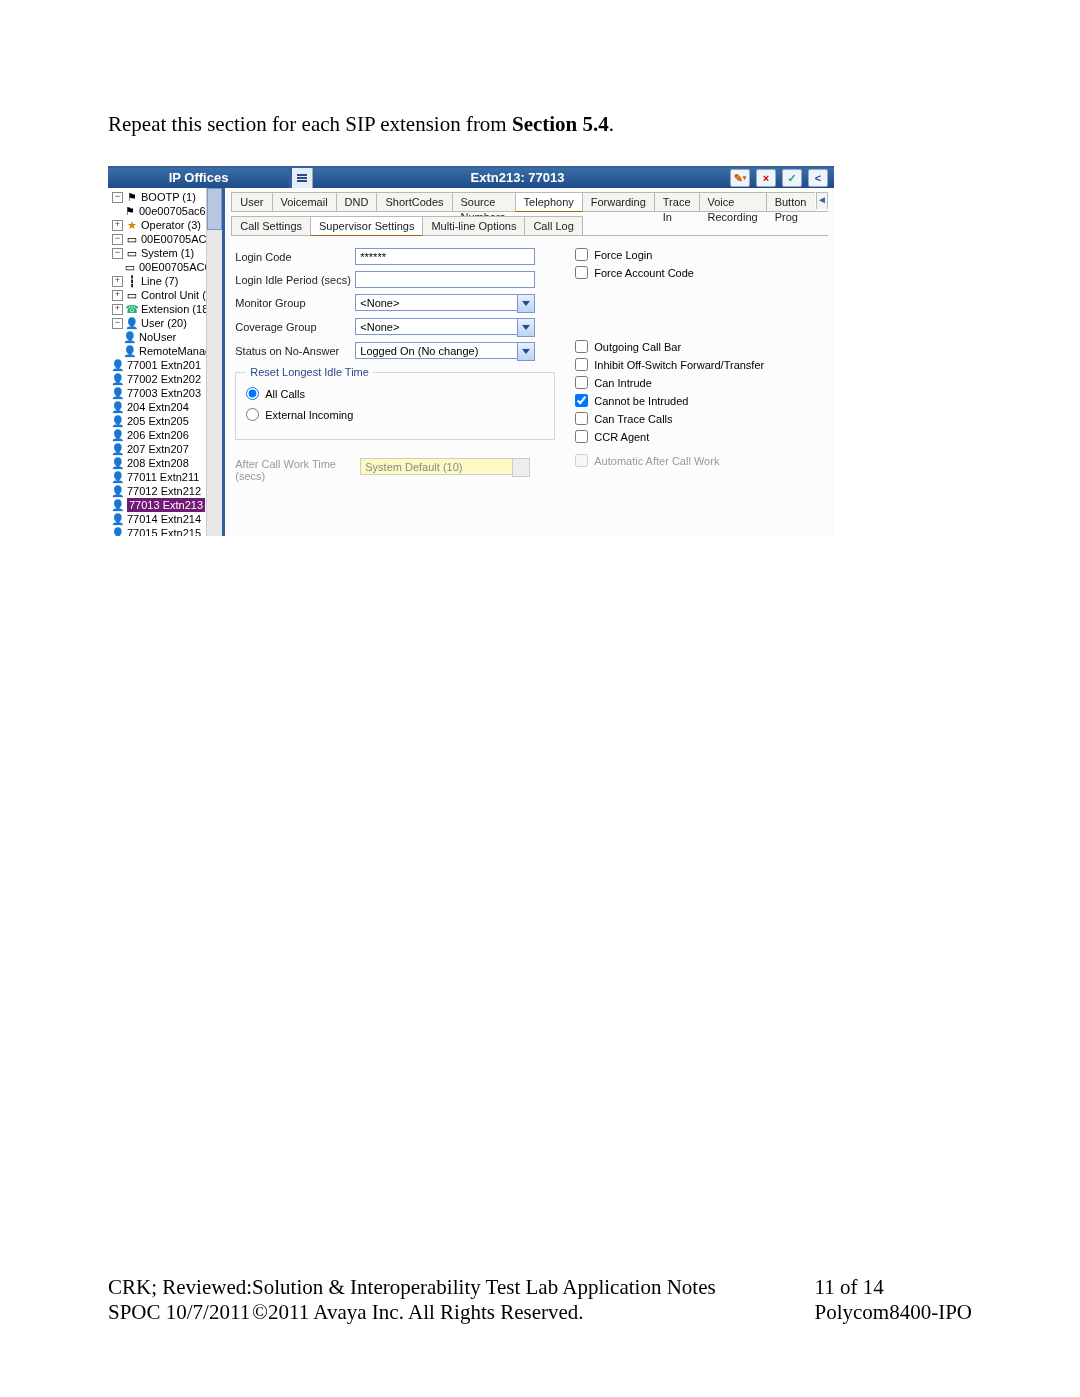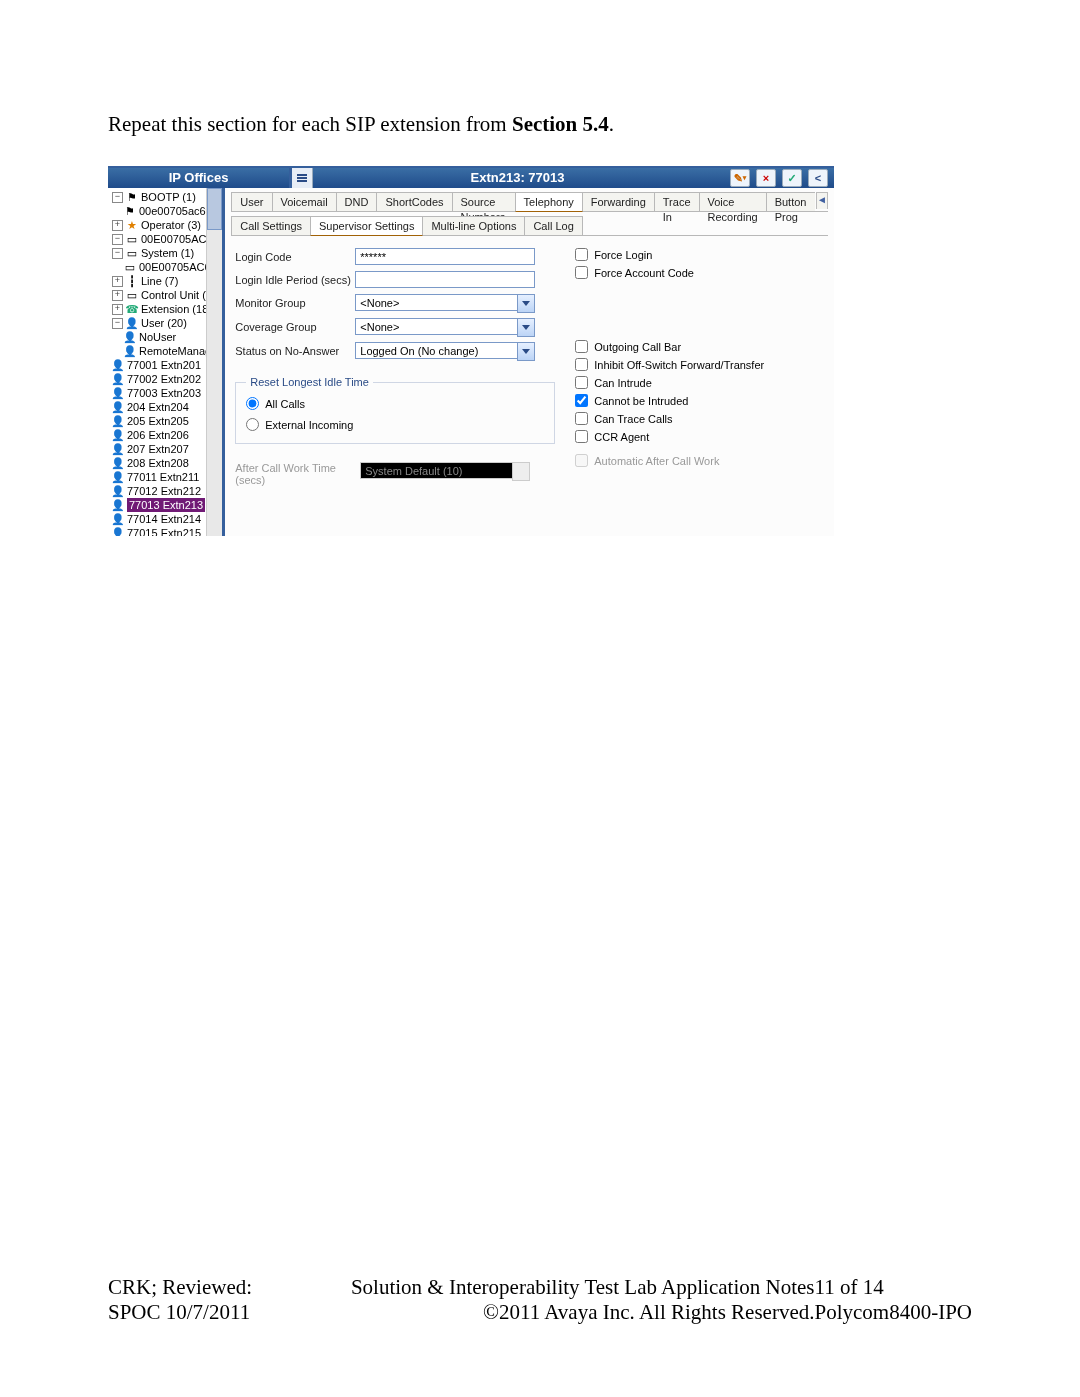--- a/index.html
+++ b/index.html
@@ -58,33 +58,33 @@
   .flabel{width:120px;font-size:11px;color:#222}
   .finput{width:180px;height:17px;border:1px solid #7a99c8;background:#fff;font-size:11px;padding:0 4px;
           font-family:inherit;box-sizing:border-box}
   .fselect{display:flex;width:180px;height:18px}
   .fselect .finput{flex:1;border-right:none}
   .ddbtn{width:16px;height:17px;border:1px solid #7a99c8;background:linear-gradient(#e6f0ff,#bcd4f6);
          display:flex;align-items:center;justify-content:center}
   .ddbtn:after{content:'';width:0;height:0;border-left:4px solid transparent;border-right:4px solid transparent;
                border-top:5px solid #2a4b86}
   .spin{width:16px;height:17px;border:1px solid #ccc;background:#eee;display:flex;flex-direction:column}
-  .fieldset{border:1px solid #cfd6e4;padding:6px 10px 4px;margin:16px 0 10px}
+  .fieldset{border:1px solid #cfd6e4;padding:6px 10px 10px;margin:6px 0 10px}
   .fieldset legend{font-size:11px;color:#2a4b86;padding:0 4px}
   .radio{display:flex;align-items:center;margin:3px 0 8px;font-size:11px}
   .radio input{margin:0 6px 0 0}
   .chk{display:flex;align-items:flex-end;font-size:11px;margin:0 0 5px}
   .chk input{margin:0 6px 0 0;width:13px;height:13px}
-  .disabled .finput{background:#000000;color:#888;border-color:#ccc}
+  .disabled .finput{background:#fef9c3;color:#888;border-color:#ccc}
   .after-call{display:flex;align-items:flex-start;margin-top:18px}
   .after-call .flabel{width:125px;color:#999}
 
   .footer{position:absolute;left:108px;right:108px;bottom:72px;display:flex;justify-content:space-between;
           font-size:21px;font-family:"Times New Roman",serif}
-  .footer .c{ text-align:right;flex:1}
+  .footer .c{ text-align:left;flex:1}
   .footer .r{}
 </style>
 </head>
 <body>
 
 <div class="page">
   <p class="para">
     <span>Repeat this section for each SIP extension from </span><b>Section 5.4</b><span>.</span>
   </p>
 

